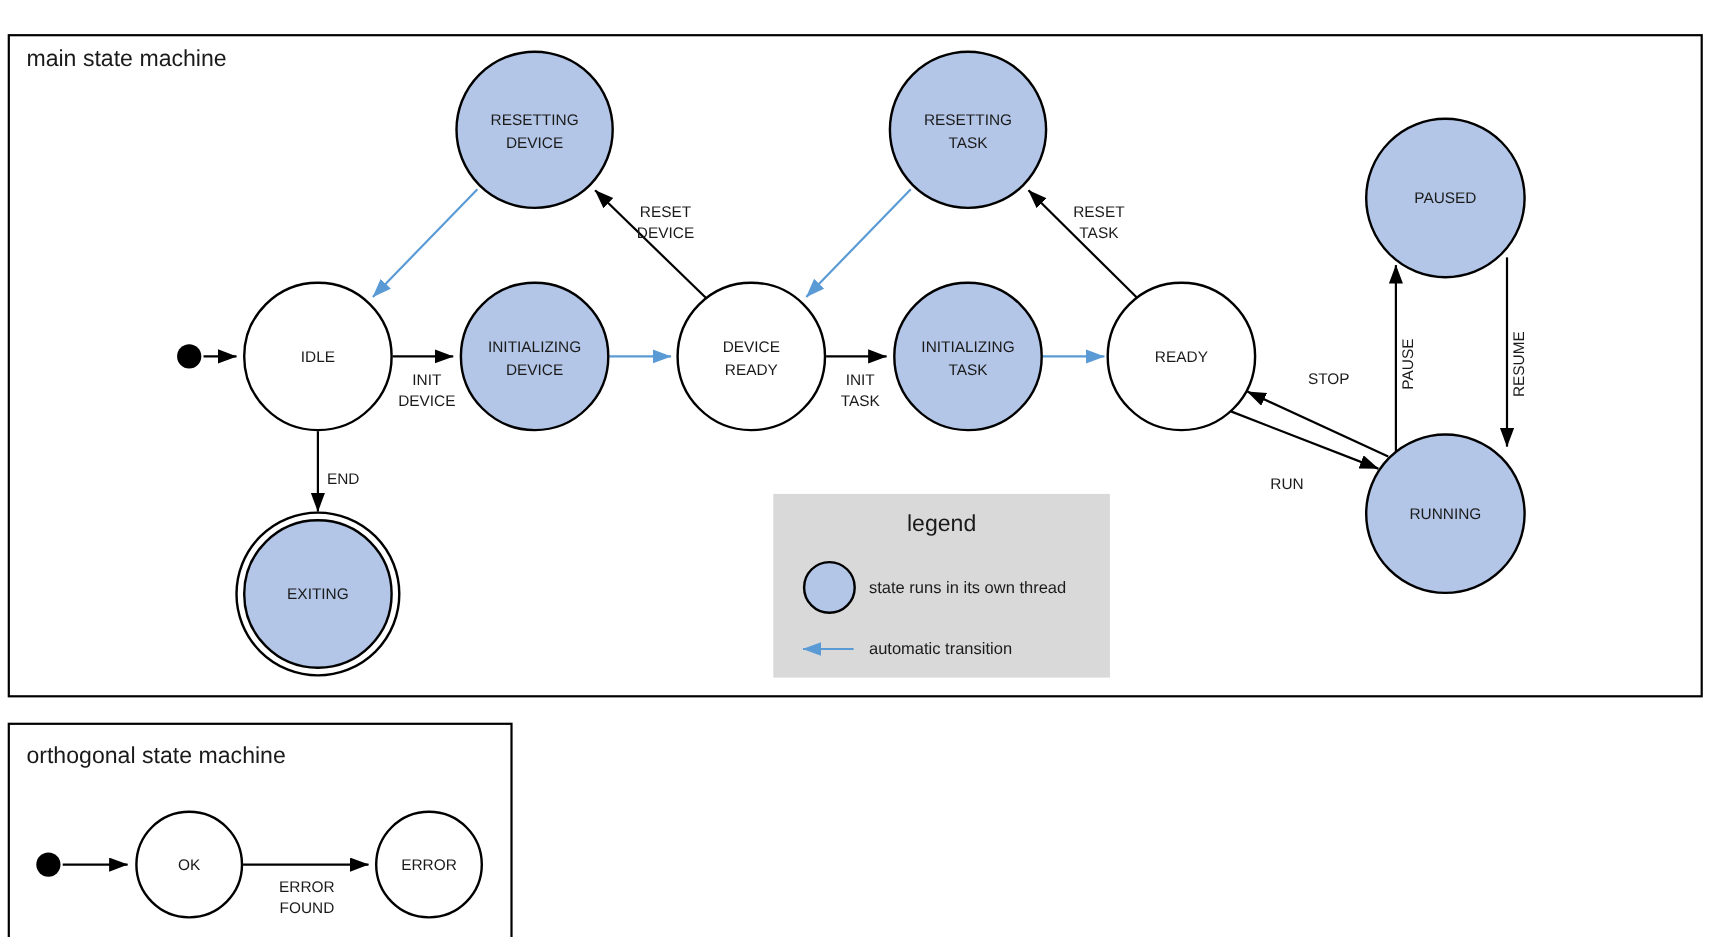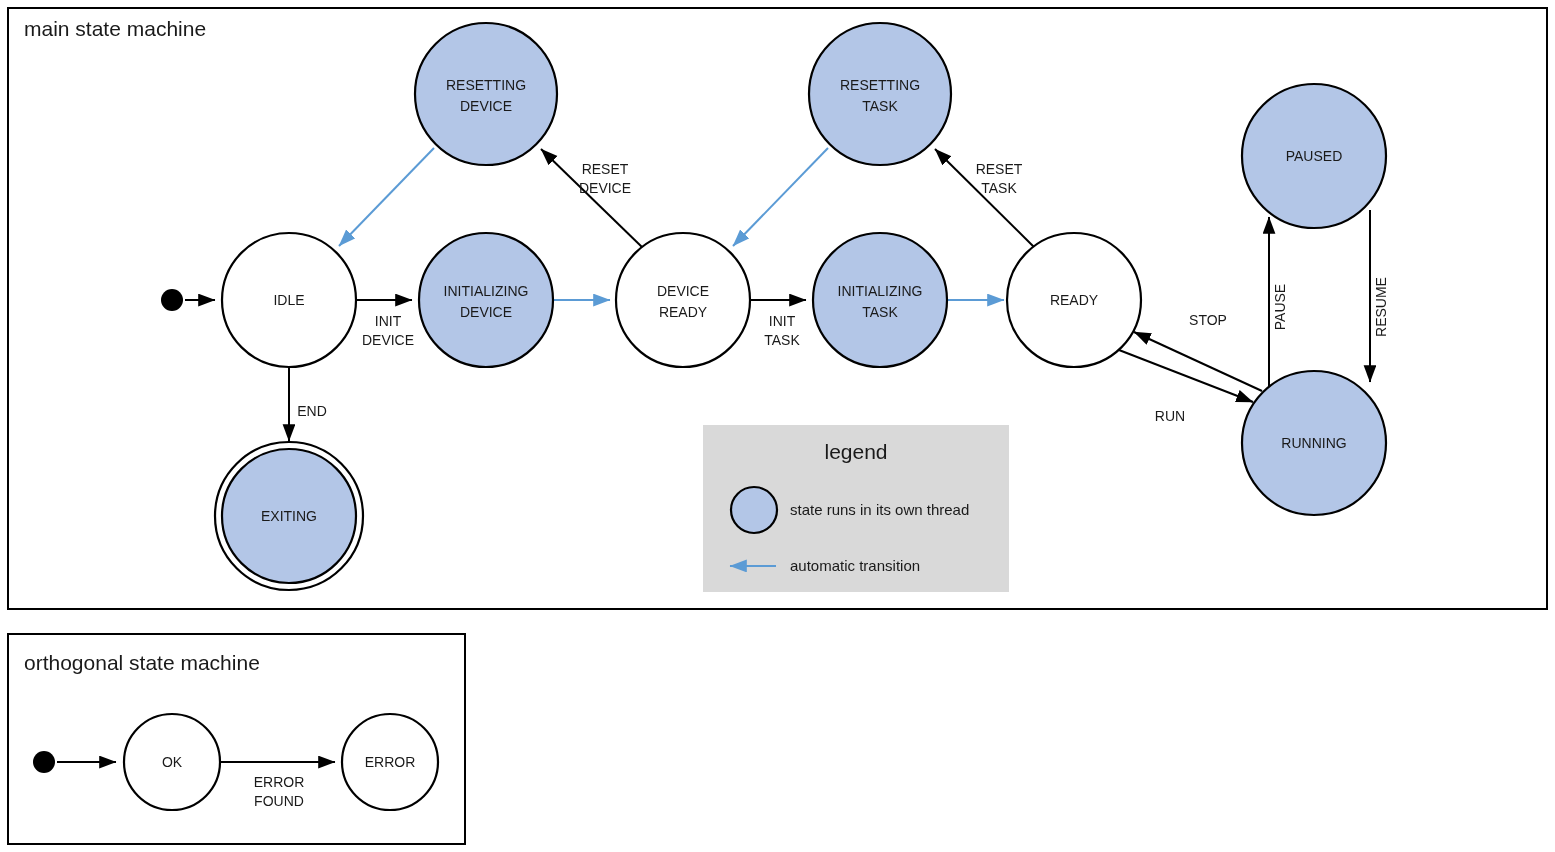--- a/index.html
+++ b/index.html
@@ -10,20 +10,21 @@
   body {
     width: 1555px;
     height: 852px;
     font-family: "Liberation Sans", sans-serif;
     overflow: hidden;
   }
   #stage {
     position: relative;
     width: 1555px;
     height: 722px;
+    margin-top: 24px;
   }
   svg#diagram {
     position: absolute;
     top: 0;
     left: 0;
     width: 1555px;
     height: 852px;
     display: block;
   }
   .frame-rect {

